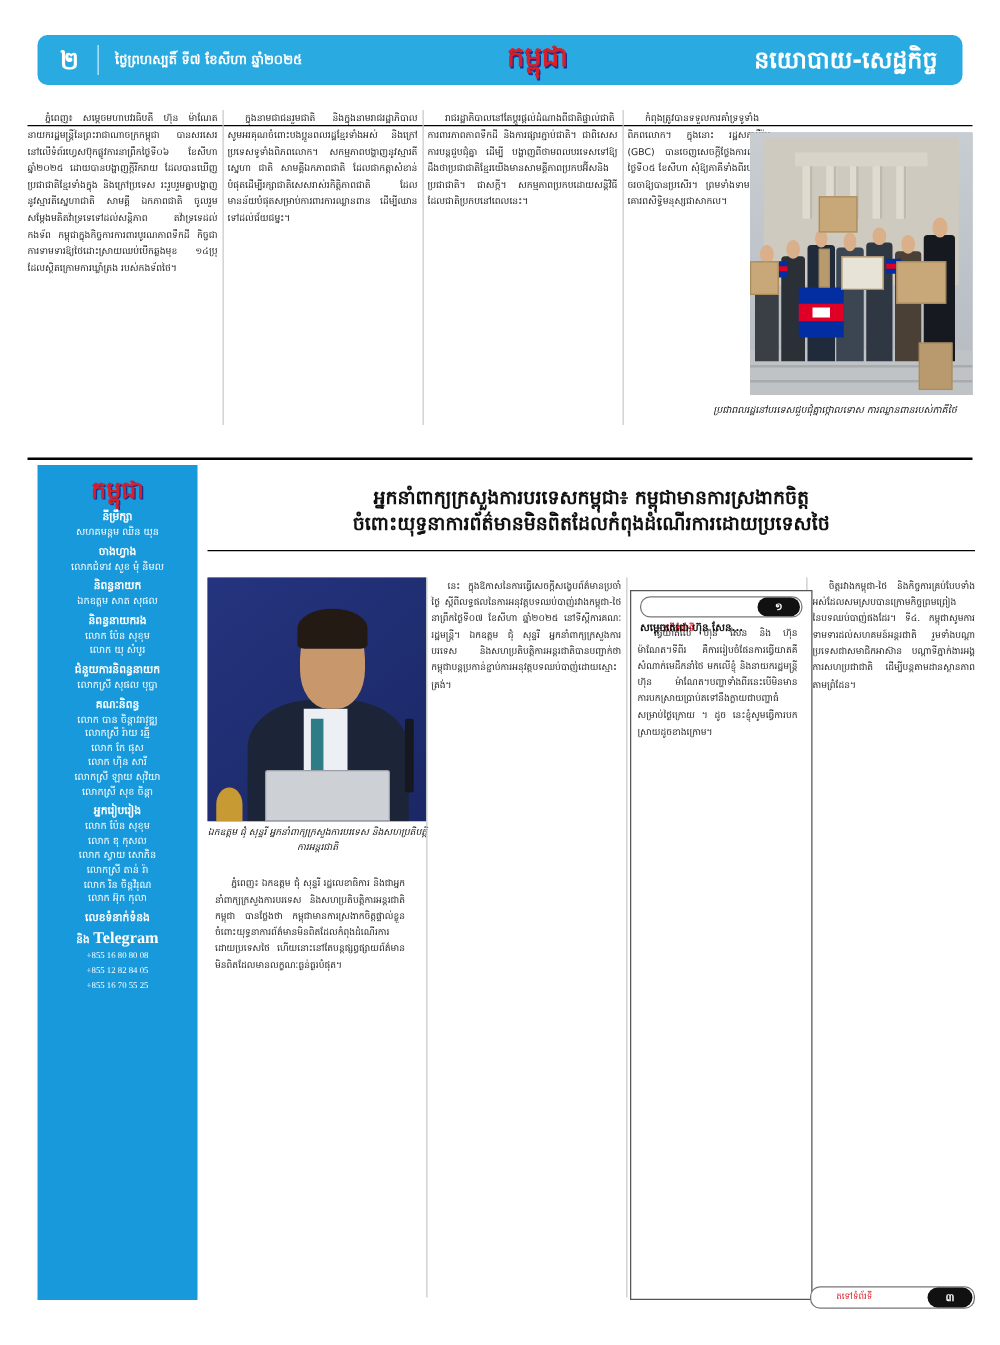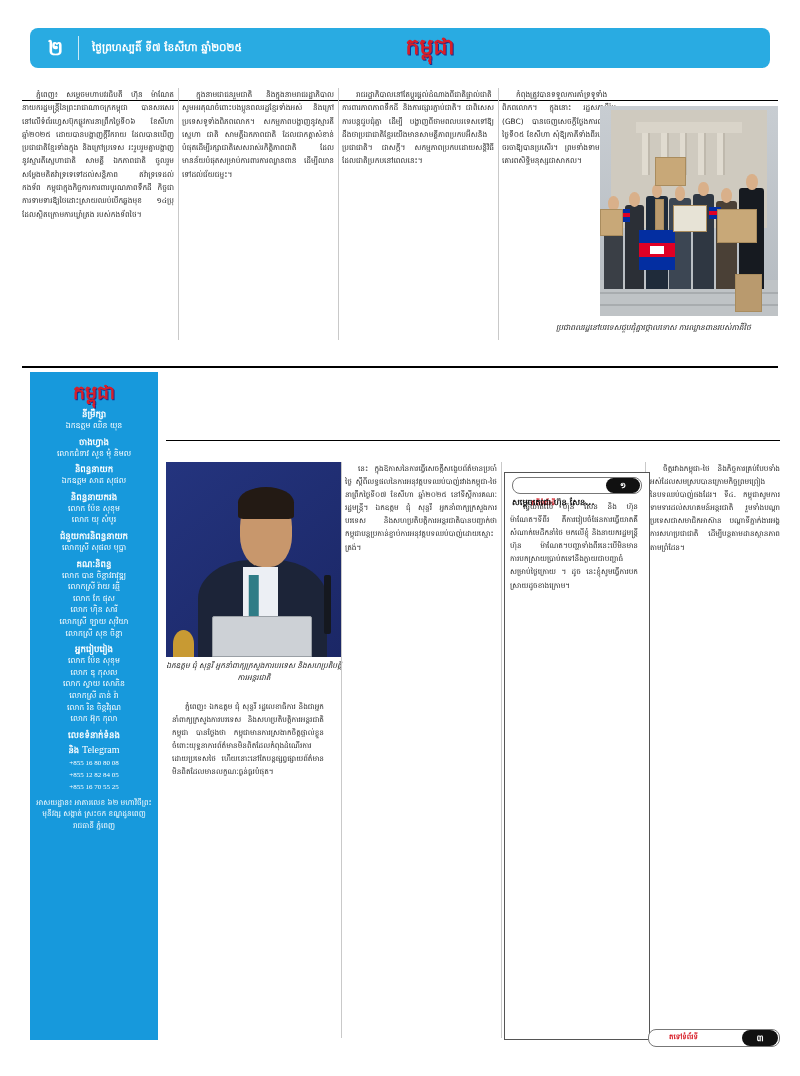--- a/index.html
+++ b/index.html
@@ -125,20 +125,21 @@
     width: 178px; height: 210px;
     overflow: hidden;
     background: #9aa3ab;
   }
   .lead-photo-caption {
     position: absolute;
     left: 556px; top: 322px;
     width: 224px;
     font-size: 7.6px;
     font-style: italic;
+    text-align: center;
     line-height: 12px;
     color: #111;
   }
 
   
   .rule-mid {
     position: absolute;
     left: 22px; top: 366px;
     width: 756px; height: 2px;
     background: #000;
@@ -182,22 +183,22 @@
   }
   .mh-telegram {
     font-size: 8.4px;
     font-weight: bold;
     color: #ffffff;
     line-height: 13px;
     margin-top: 2px;
   }
   .mh-telegram .tg-latin {
     font-family: "Liberation Serif", serif;
-    font-weight: normal;
-    font-size: 10px;
+    font-weight: bold;
+    font-size: 13px;
   }
   .mh-address {
     font-size: 7.4px;
     color: #ffffff;
     line-height: 11.4px;
     margin-top: 4px;
     padding: 0 4px;
   }
 
   
@@ -305,21 +306,21 @@
     left: 648px; top: 1029px;
     width: 130px; height: 16px;
     border: 1px solid #777;
     border-radius: 8px;
     background: #fff;
   }
   .tocont-badge-label {
     position: absolute;
     left: 20px; top: 2px;
     font-size: 7px;
-    font-weight: bold;
+    font-weight: normal;
     color: #D81E28;
   }
   .tocont-badge-pill {
     position: absolute;
     right: 1px; top: 0;
     width: 36px; height: 16px;
     background: #111;
     border-radius: 8px;
     color: #fff;
     font-size: 8.4px;
@@ -358,20 +359,21 @@
 
 <div class="page">
 
   <div class="topbar">
     <div class="topbar-page-num">២</div>
     <div class="topbar-divider"></div>
     <div class="topbar-date">ថ្ងៃព្រហស្បតិ៍ ទី៧ ខែសីហា ឆ្នាំ២០២៥</div>
     <div class="topbar-logo">
       <div class="logo-text">កម្ពុជា</div>
     </div>
+    <div class="topbar-section">នយោបាយ-សេដ្ឋកិច្ច</div>
   </div>
 
   <div class="rule-top"></div>
 
   <div class="lead-cols">
     <div class="vline" style="left:156px; height:252px;"></div>
     <div class="vline" style="left:316px; height:252px;"></div>
     <div class="vline" style="left:476px; height:252px;"></div>
 
     <div class="lead-col" id="lead-col-1">
@@ -434,21 +436,21 @@
     <div class="ph-sign" style="left:76%; bottom:2%;  width:14%; height:17%; background:#b99a6e;"></div>
   </div>
   <div class="lead-photo-caption">ប្រជាពលរដ្ឋនៅបរទេសជួបជុំគ្នាថ្កោលទោស ការឈ្លានពានរបស់ភាគីថៃ</div>
 
   <div class="rule-mid"></div>
 
   <div class="masthead">
     <div class="masthead-logo">កម្ពុជា</div>
 
     <div class="mh-role">នីម្រឹក្សា</div>
-    <div class="mh-name">ឯកឧត្តម ឈិន យុន</div>
+    <div class="mh-name">សហគមន្តម ឈិន យុន</div>
 
     <div class="mh-role">ចាងហ្វាង</div>
     <div class="mh-name">លោកជំទាវ សួខ មុំ និមល</div>
 
     <div class="mh-role">និពន្ធនាយក</div>
     <div class="mh-name">ឯកឧត្តម សាត សុផល</div>
 
     <div class="mh-role">និពន្ធនាយករង</div>
     <div class="mh-name">លោក ប៉ែន សុខុម</div>
     <div class="mh-name">លោក យុ សំបូរ</div>
@@ -473,23 +475,26 @@
     <div class="mh-name">លោក អ៊ុក កុលា</div>
 
     <div class="mh-role">លេខទំនាក់ទំនង</div>
     <div class="mh-telegram">
       <span>និង</span>
       <span class="tg-latin">Telegram</span>
     </div>
     <div class="mh-phone">+855 16 80 80 08</div>
     <div class="mh-phone">+855 12 82 84 05</div>
     <div class="mh-phone">+855 16 70 55 25</div>
-    <div class="mh-address">អាសយដ្ឋាន៖ អាគារលេខ ៦២ មហាវិថីព្រះមុនីវង្ស សង្កាត់ ស្រះចក ខណ្ឌដូនពេញ រាជធានី ភ្នំពេញ</div>
-  </div>
-
+  </div>
+
+  <div class="sub-headline">
+    <div>អ្នកនាំពាក្យក្រសួងការបរទេសកម្ពុជា៖ កម្ពុជាមានការស្រងាកចិត្ត</div>
+    <div>ចំពោះយុទ្ធនាការព័ត៌មានមិនពិតដែលកំពុងដំណើរការដោយប្រទេសថៃ</div>
+  </div>
   <div class="rule-sub"></div>
 
   <div class="art2-photo">
     <div class="p2-bg"></div>
     <div class="p2-suit"></div>
     <div class="p2-shirt"></div>
     <div class="p2-tie"></div>
     <div class="p2-head"></div>
     <div class="p2-hair"></div>
     <div class="p2-mic"></div>

